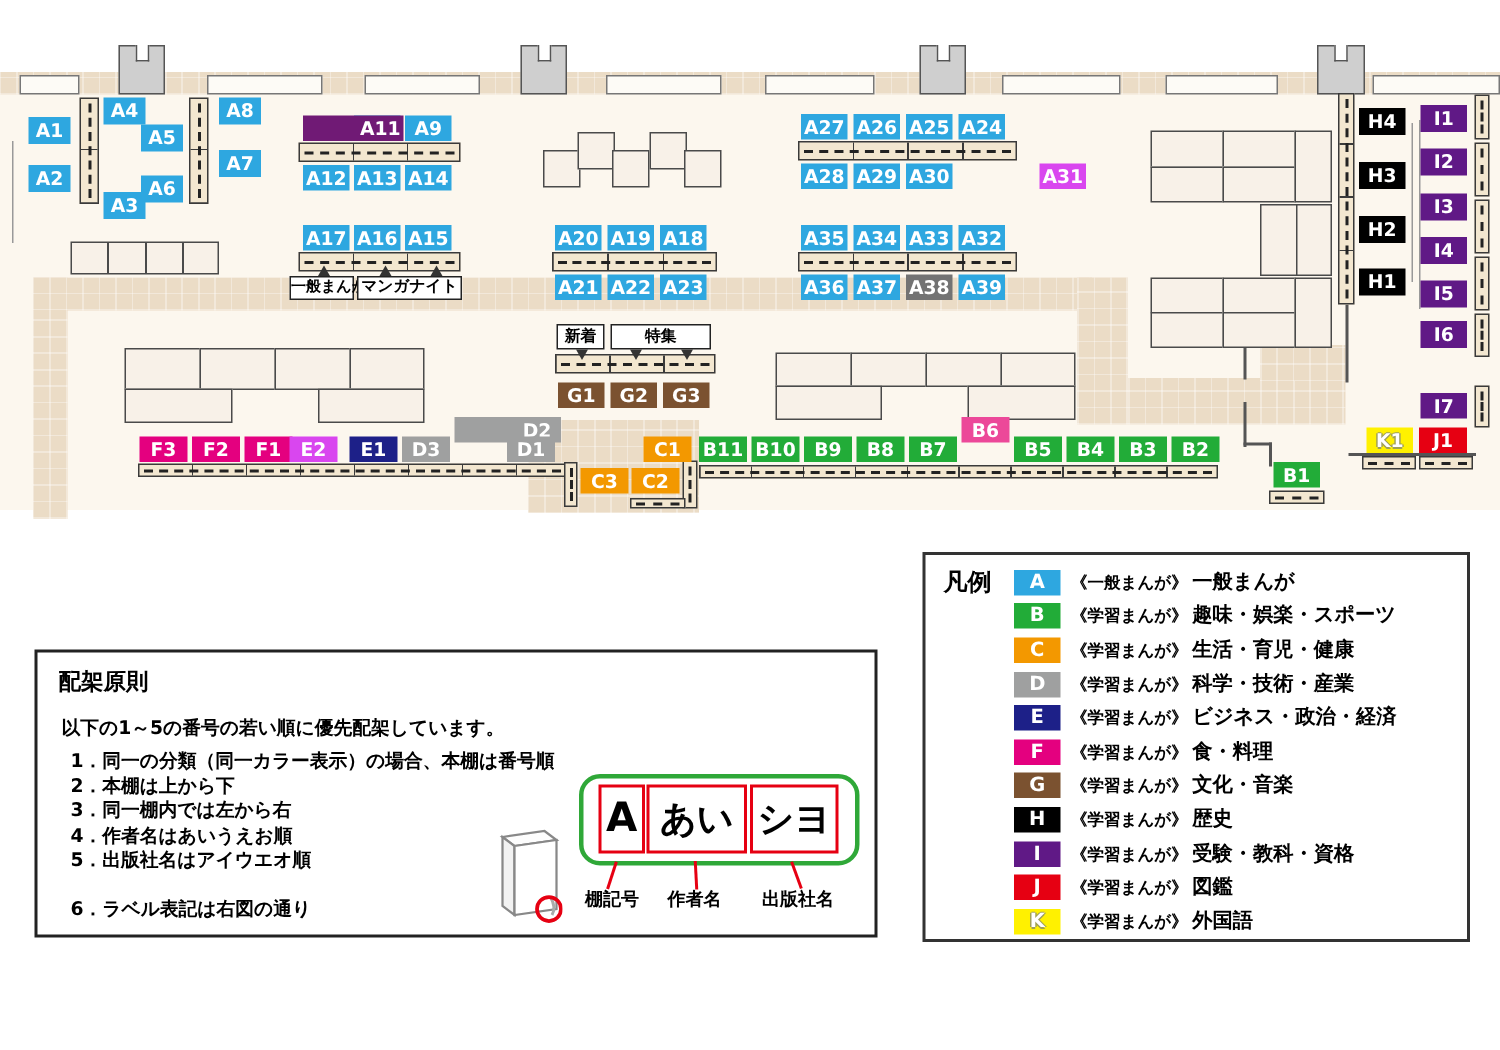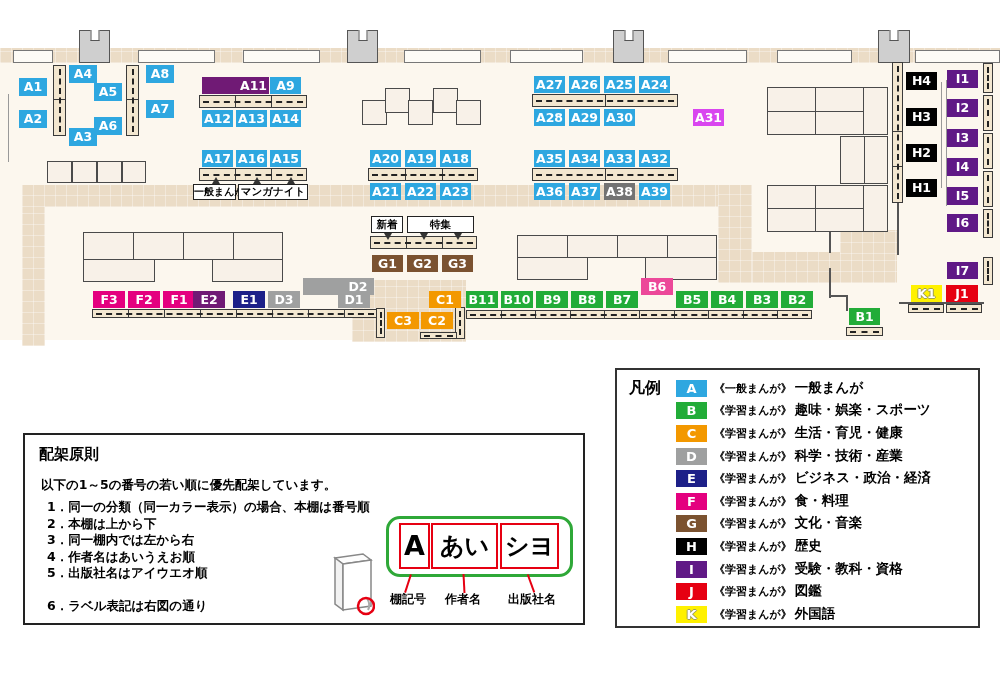--- a/index.html
+++ b/index.html
@@ -199,21 +199,21 @@
   <div class="L" style="left: 604px; top: 183px; background-color: #737373;">A38</div>
   <div class="L" style="left: 639px; top: 183px; background-color: rgb(46, 167, 224);">A39</div>
 
   <div class="L" style="left: 372px; top: 255px; background-color: rgb(123, 82, 48);">G1</div>
   <div class="L" style="left: 407px; top: 255px; background-color: rgb(123, 82, 48);">G2</div>
   <div class="L" style="left: 442px; top: 255px; background-color: rgb(123, 82, 48);">G3</div>
 
   <div class="L w32" style="left: 93px; top: 291px; background-color: rgb(228, 0, 127);">F3</div>
   <div class="L w32" style="left: 128px; top: 291px; background-color: rgb(228, 0, 127);">F2</div>
   <div class="L w32" style="left: 163px; top: 291px; background-color: rgb(228, 0, 127);">F1</div>
-  <div class="L w32" style="left: 193px; top: 291px; background-color: #701a75;">E2</div>
+  <div class="L w32" style="left: 193px; top: 291px; background-color: #d946ef;">E2</div>
   <div class="L w32" style="left: 233px; top: 291px; background-color: rgb(29, 32, 136);">E1</div>
   <div class="L w32" style="left: 268px; top: 291px; background-color: rgb(159, 160, 160);">D3</div>
   <div class="L w32" style="left: 303px; top: 278px; background-color: rgb(159, 160, 160); padding-left: 39px;">D2</div>
   <div class="L w32" style="left: 338px; top: 291px; background-color: rgb(159, 160, 160);">D1</div>
 
   <div class="L w32" style="left: 429px; top: 291px; background-color: rgb(243, 152, 0);">C1</div>
   <div class="L w32" style="left: 421px; top: 312px; background-color: rgb(243, 152, 0);">C2</div>
   <div class="L w32" style="left: 387px; top: 312px; background-color: rgb(243, 152, 0);">C3</div>
 
   <div class="L w32" style="left: 466px; top: 291px; background-color: rgb(34, 172, 56);">B11</div>

